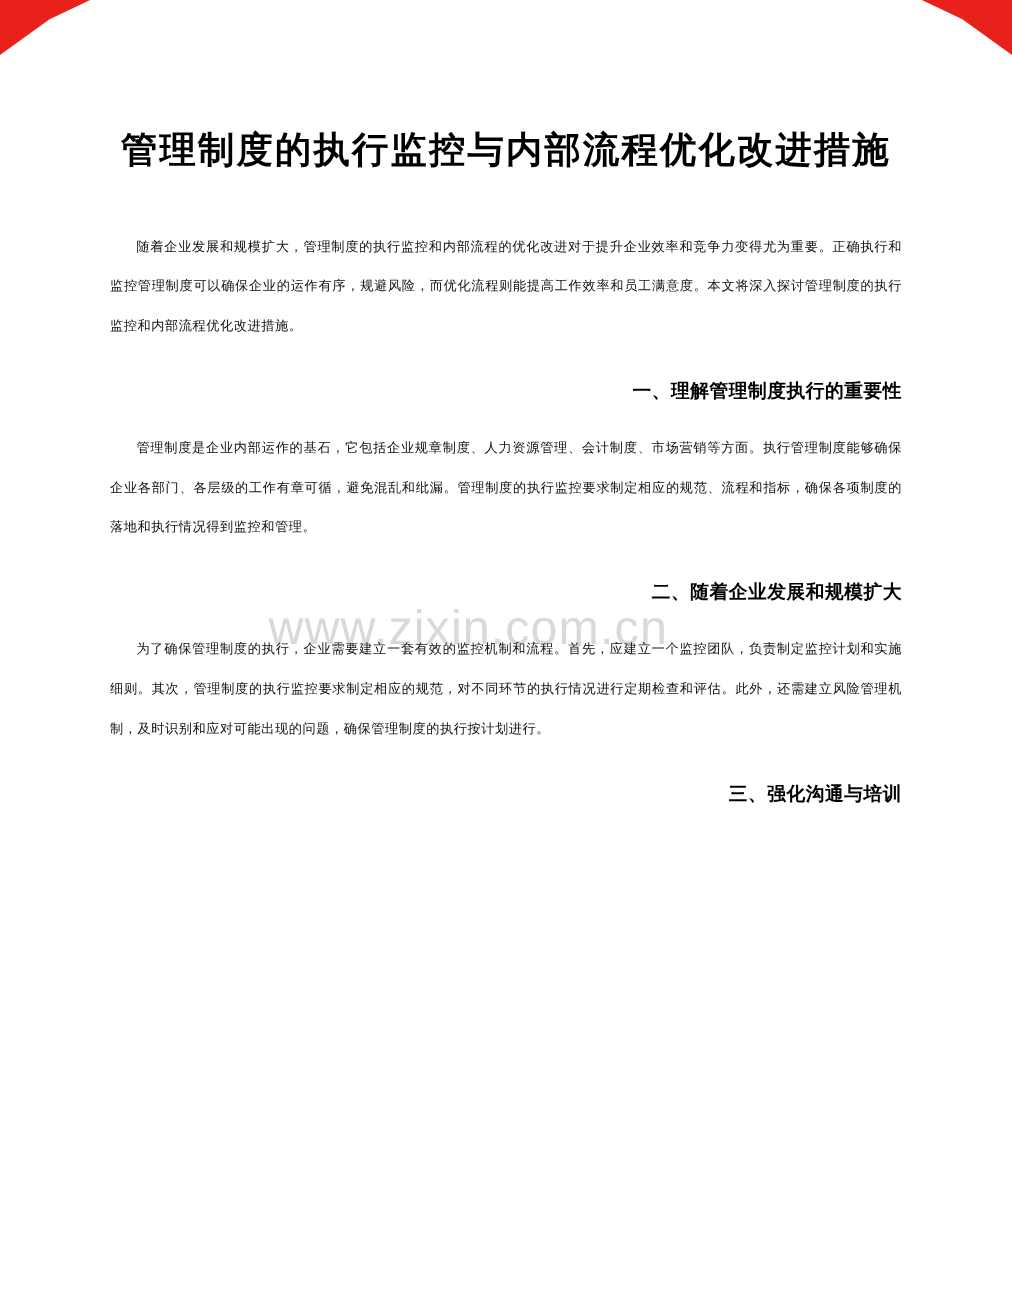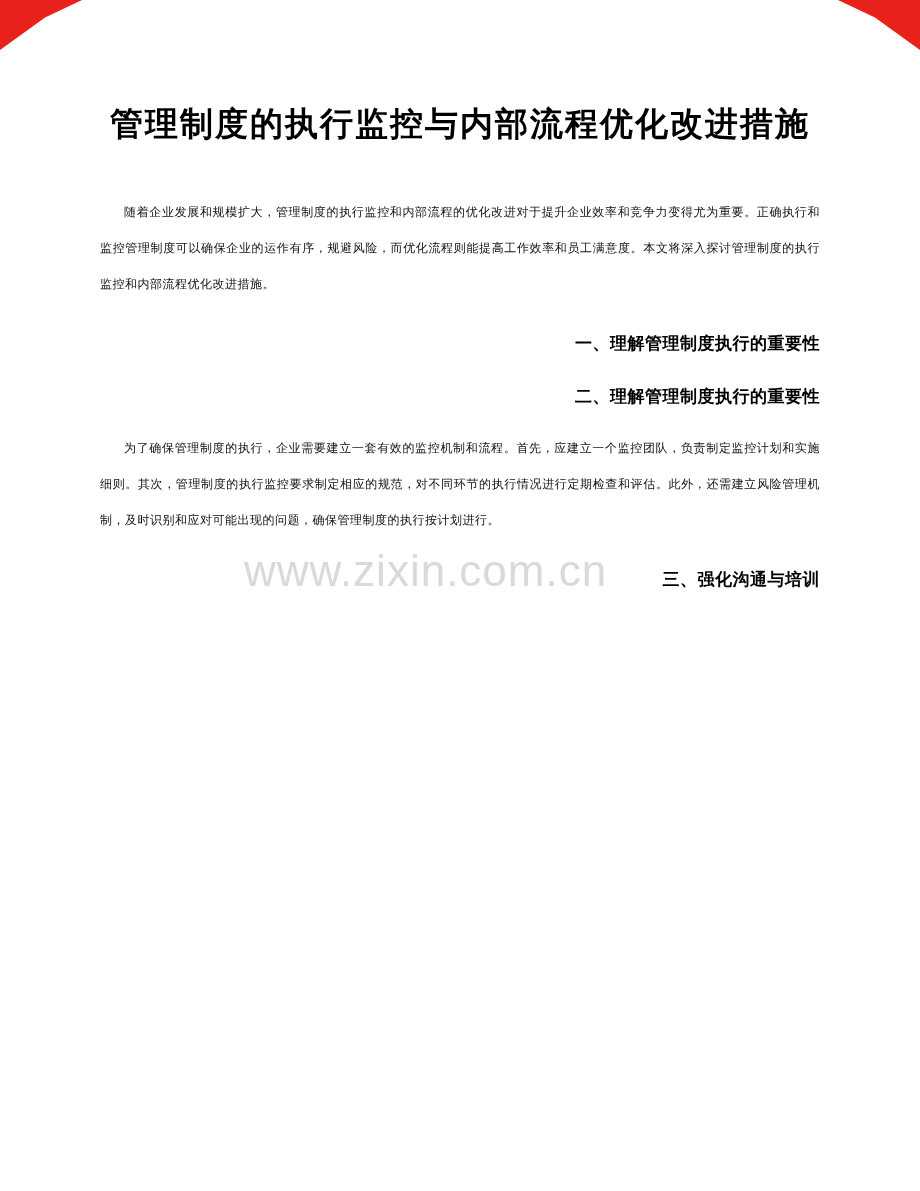--- a/index.html
+++ b/index.html
@@ -45,21 +45,21 @@
     letter-spacing: 1px;
     color: #d9d9d9;
     font-family: "Liberation Sans", sans-serif;
     z-index: 0;
     user-select: none;
     white-space: nowrap;
   }
   .content {
     position: relative;
     z-index: 1;
-    padding: 0 100px;
+    padding: 12px 100px;
     color: #0d0d0d;
   }
   .title {
     margin: 0 auto;
     padding-top: 92px;
     width: 700px;
     text-align: center;
     font-size: 33px;
     font-weight: 700;
     line-height: 1.95;
@@ -98,20 +98,21 @@
   <div class="corner tr"></div>
 
   <div class="watermark">www.zixin.com.cn</div>
 
   <div class="content">
     <h1 class="title">管理制度的执行监控与内部流程优化改进措施</h1>
 
     <p class="body">随着企业发展和规模扩大，管理制度的执行监控和内部流程的优化改进对于提升企业效率和竞争力变得尤为重要。正确执行和监控管理制度可以确保企业的运作有序，规避风险，而优化流程则能提高工作效率和员工满意度。本文将深入探讨管理制度的执行监控和内部流程优化改进措施。</p>
 
     <h2 class="heading">一、理解管理制度执行的重要性</h2>
+    <p class="body">管理制度是企业内部运作的基石，它包括企业规章制度、人力资源管理、会计制度、市场营销等方面。执行管理制度能够确保企业各部门、各层级的工作有章可循，避免混乱和纰漏。管理制度的执行监控要求制定相应的规范、流程和指标，确保各项制度的落地和执行情况得到监控和管理。</p>
 
-    <h2 class="heading">二、理解管理制度执行的重要性</h2>
+    <h2 class="heading">二、随着企业发展和规模扩大</h2>
     <p class="body">为了确保管理制度的执行，企业需要建立一套有效的监控机制和流程。首先，应建立一个监控团队，负责制定监控计划和实施细则。其次，管理制度的执行监控要求制定相应的规范，对不同环节的执行情况进行定期检查和评估。此外，还需建立风险管理机制，及时识别和应对可能出现的问题，确保管理制度的执行按计划进行。</p>
 
     <h2 class="heading">三、强化沟通与培训</h2>
   </div>
 
 </div>
 
 </body></html>

